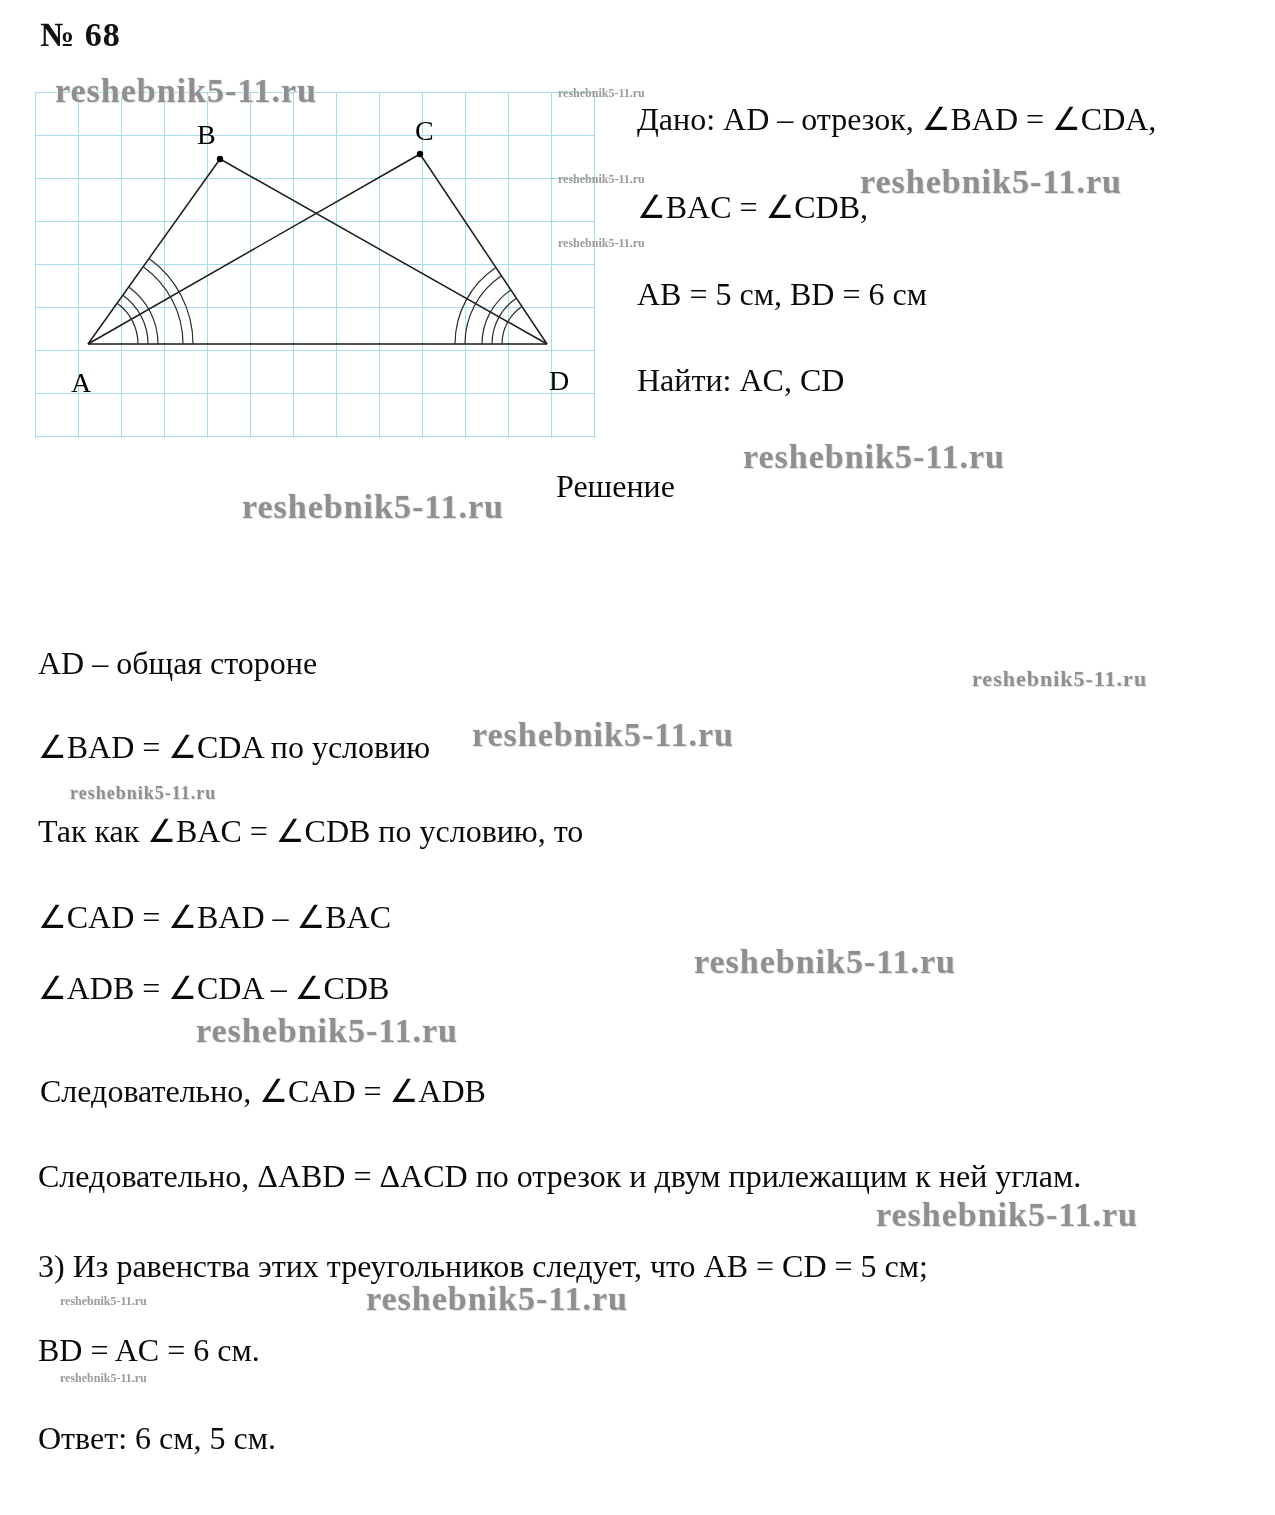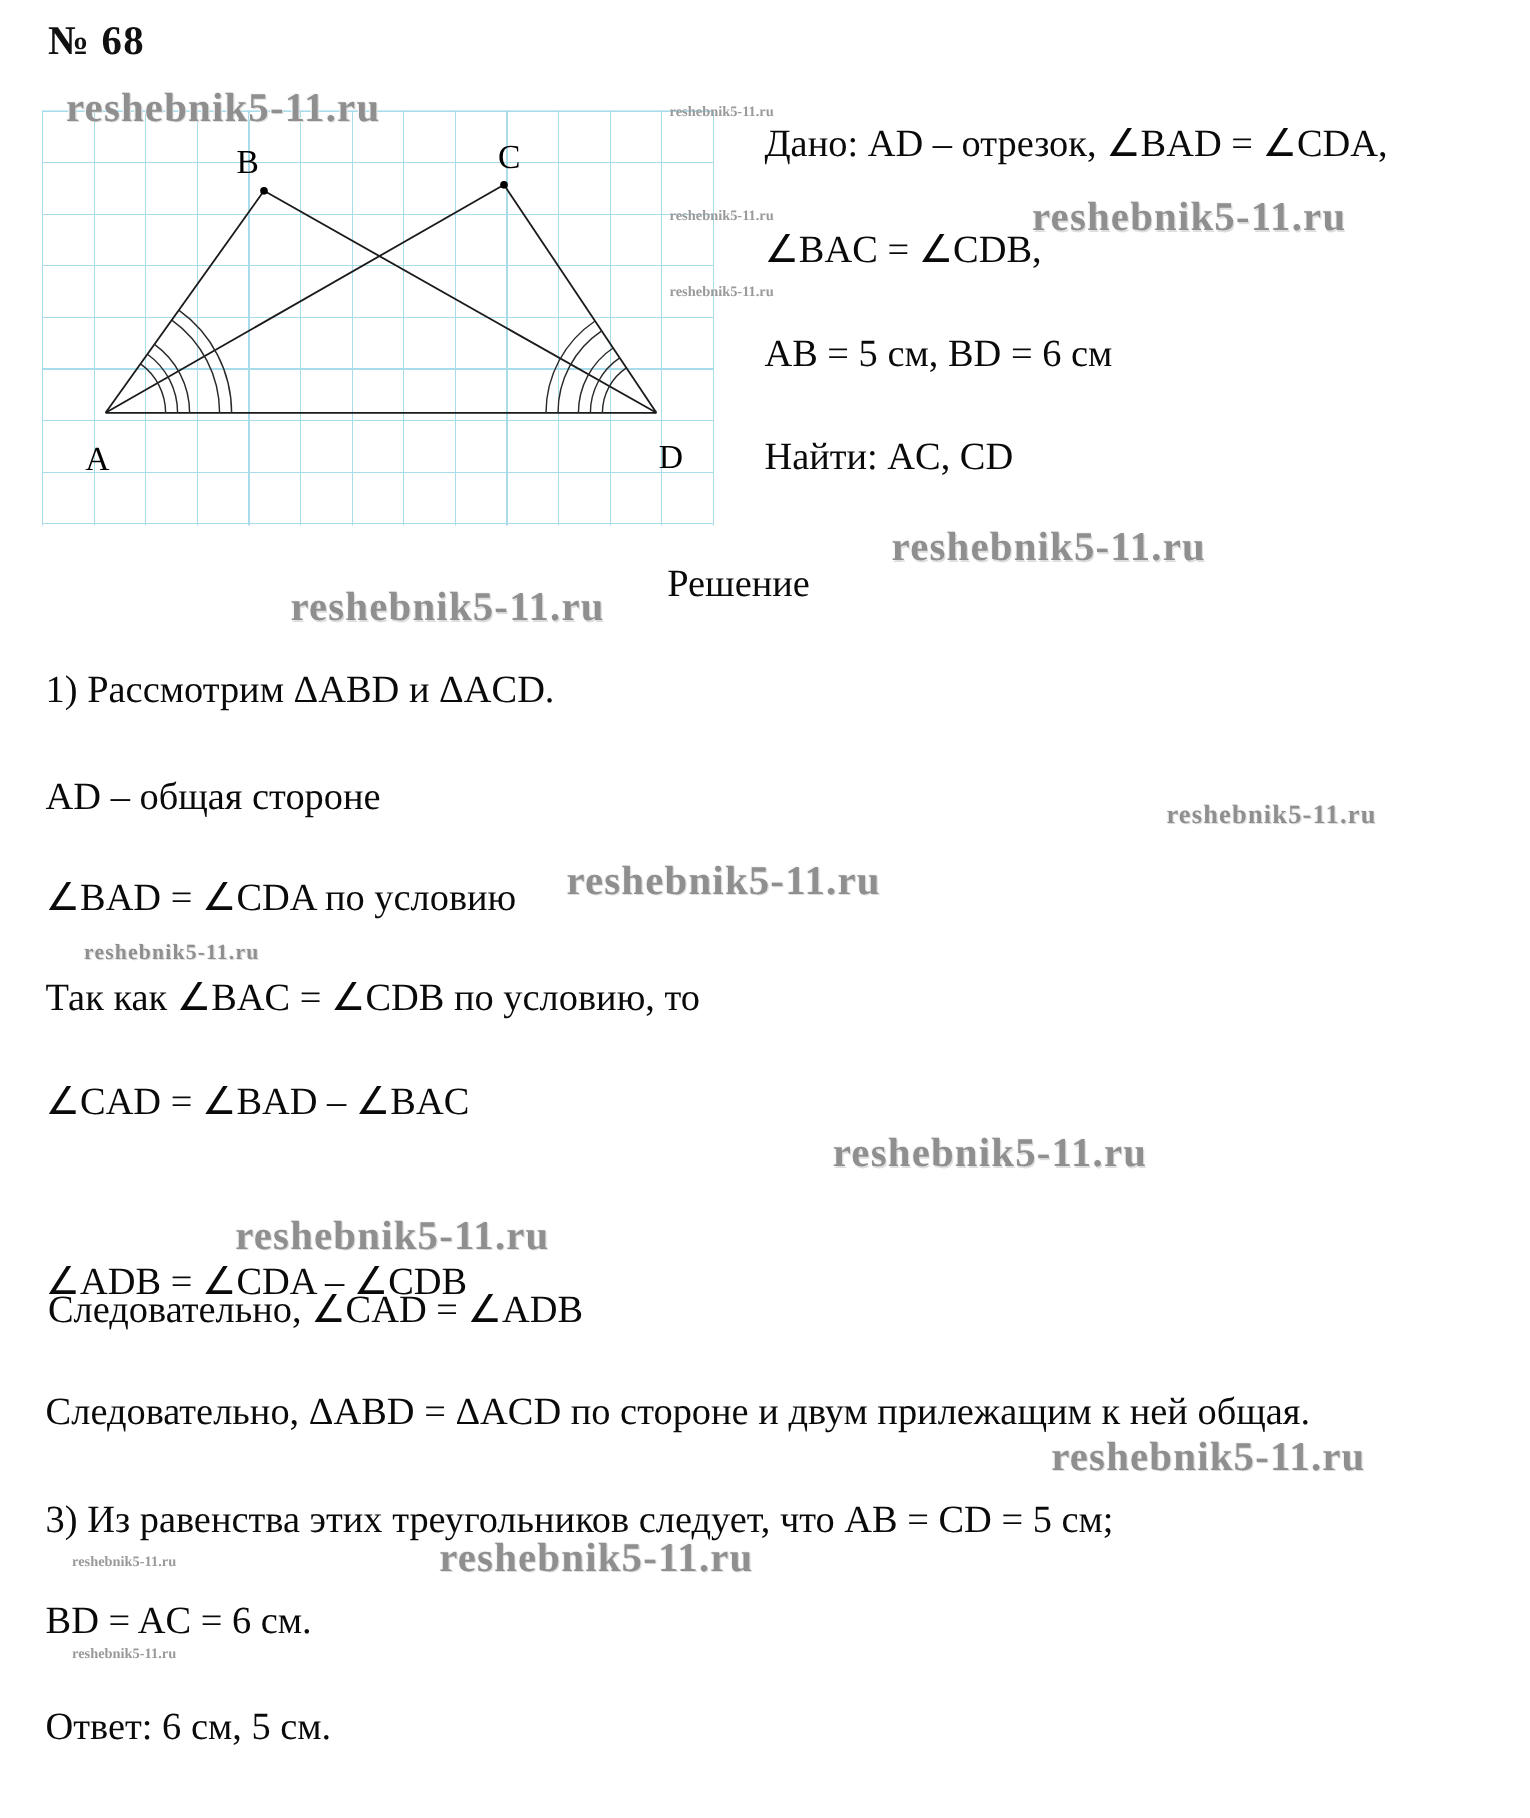--- a/index.html
+++ b/index.html
@@ -79,28 +79,27 @@
     </svg>
   </div>
 
   <div class="txt given-line" style="top:100px">Дано: AD – отрезок,  ∠BAD = ∠CDA,</div>
   <div class="txt given-line" style="top:188px">∠BAC = ∠CDB,</div>
   <div class="txt given-line" style="top:276px">AB = 5 см, BD = 6 см</div>
   <div class="txt given-line" style="top:362px">Найти: AC, CD</div>
 
   <div class="txt" style="left:556px;top:468px">Решение</div>
 
-  <div class="txt" style="left:38px;top:556px">1) Рассмотрим ΔABD и ΔACD.</div>
   <div class="txt" style="left:38px;top:645px">AD – общая стороне</div>
   <div class="txt" style="left:38px;top:728px">∠BAD = ∠CDA по условию</div>
   <div class="txt" style="left:38px;top:898px">∠CAD = ∠BAD – ∠BAC</div>
   <div class="txt" style="left:38px;top:812px">Так как ∠BAC = ∠CDB по условию, то</div>
-  <div class="txt" style="left:38px;top:1048px">∠ADB = ∠CDA – ∠CDB</div>
+  <div class="txt" style="left:38px;top:969px">∠ADB = ∠CDA – ∠CDB</div>
   <div class="txt" style="left:40px;top:1072px">Следовательно, ∠CAD = ∠ADB</div>
-  <div class="txt" style="left:38px;top:1158px">Следовательно, ΔABD = ΔACD по стороне и двум прилежащим к ней общая.</div>
+  <div class="txt" style="left:38px;top:1158px">Следовательно, ΔABD = ΔACD по отрезок и двум прилежащим к ней углам.</div>
   <div class="txt" style="left:38px;top:1248px">3) Из равенства этих треугольников следует, что AB = CD = 5 см;</div>
   <div class="txt" style="left:38px;top:1332px">BD = AC = 6 см.</div>
   <div class="txt" style="left:38px;top:1420px">Ответ: 6 см, 5 см.</div>
 
   <div class="wm lg" style="left:55px;top:72px">reshebnik5-11.ru</div>
   <div class="wm sm" style="left:558px;top:86px">reshebnik5-11.ru</div>
   <div class="wm lg" style="left:860px;top:163px">reshebnik5-11.ru</div>
   <div class="wm sm" style="left:558px;top:172px">reshebnik5-11.ru</div>
   <div class="wm sm" style="left:558px;top:236px">reshebnik5-11.ru</div>
   <div class="wm lg" style="left:743px;top:438px">reshebnik5-11.ru</div>

